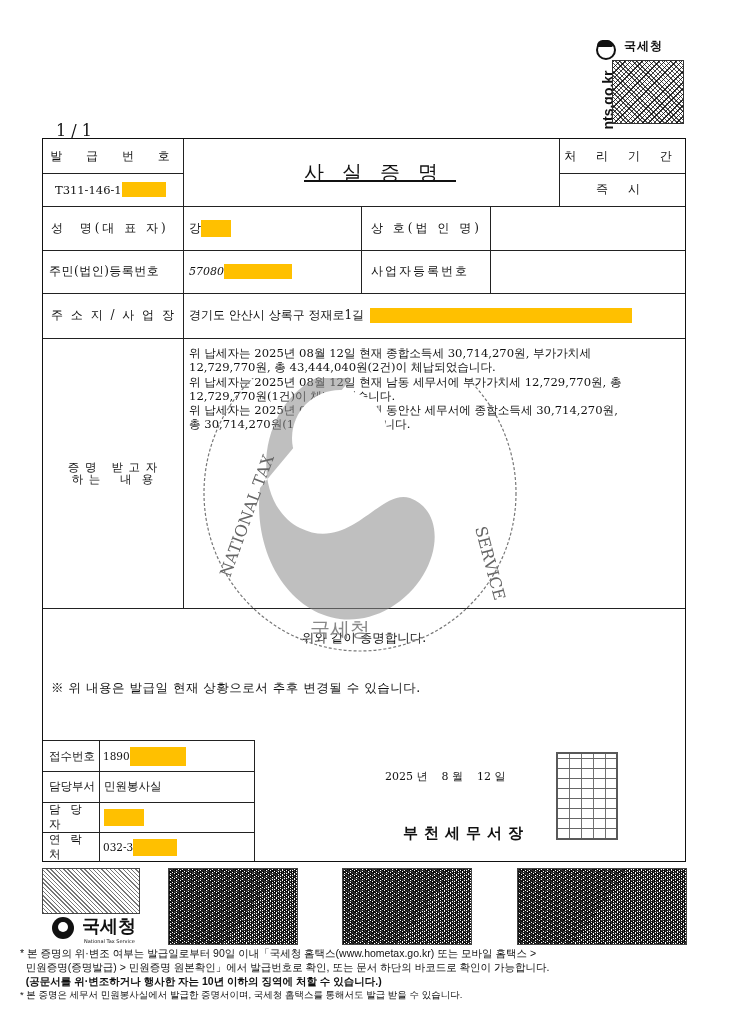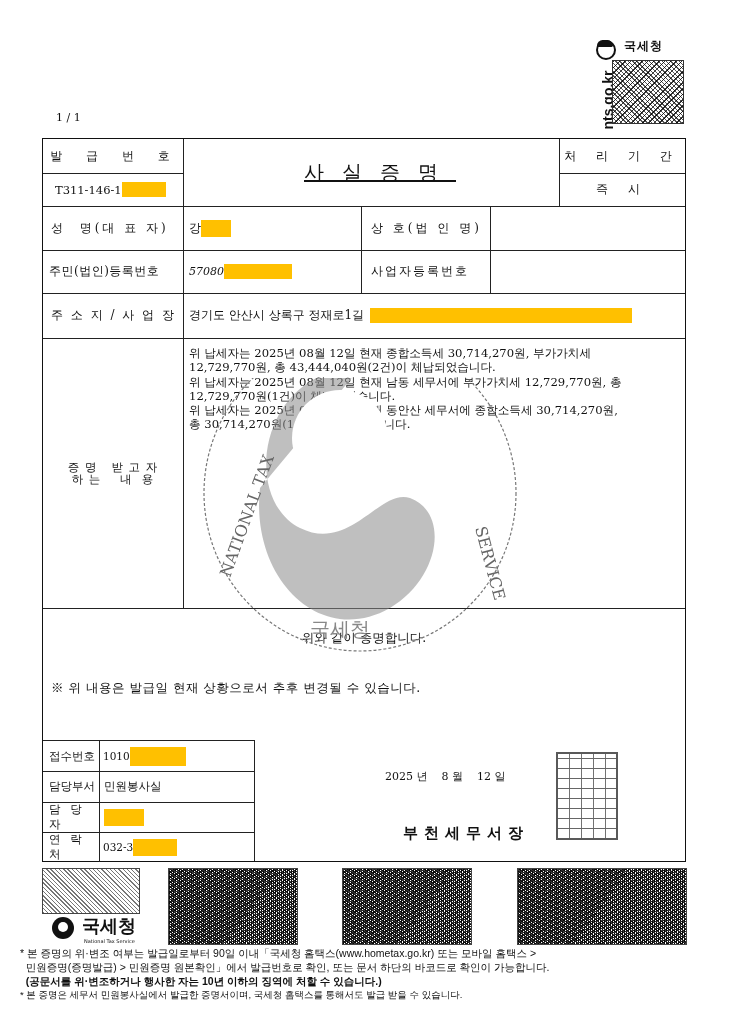--- a/index.html
+++ b/index.html
@@ -13,21 +13,21 @@
   #logo-top .face { position:absolute; left:2px; top:2px; width:16px; height:16px; border:2px solid #111; border-radius:50%; background:#fff; }
   #logo-top .face::before { content:""; position:absolute; left:-1px; top:-2px; width:16px; height:7px; background:#111; border-radius:8px 8px 2px 2px; }
   #logo-top .name { position:absolute; left:30px; top:0px; font-size:12px; font-weight:bold; font-family:"DejaVu Sans", sans-serif; letter-spacing:1px; }
   #logo-top .url { position:absolute; left:-22px; top:54px; transform:rotate(-90deg); font-size:14px; font-weight:bold; font-family:"Liberation Sans", sans-serif; width:72px; text-align:center; }
   #logo-top .qr { position:absolute; left:18px; top:22px; width:70px; height:62px; border:1px solid #333;
     background:
       repeating-linear-gradient(45deg, #555 0 1px, #fff 1px 3px),
       repeating-linear-gradient(-45deg, #333 0 1px, transparent 1px 4px);
     background-blend-mode:multiply; }
 
-  #page-count { left:56px; top:111px; font-size:11px; }
+  #page-count { left:56px; top:121px; font-size:16px; }
 
   
   #doc { left:42px; top:138px; width:644px; height:724px; border:1.5px solid #111; box-sizing:border-box; }
   .hl { position:absolute; height:0; border-top:1px solid #222; }
   .vl { position:absolute; width:0; border-left:1px solid #222; }
   .cell { position:absolute; display:flex; align-items:center; font-size:12px; box-sizing:border-box; }
   .center { justify-content:center; }
   .lbl { letter-spacing:4px; padding-left:8px; }
 
   .title { font-size:20px; letter-spacing:18px; }
@@ -136,21 +136,21 @@
   <div class="cell" style="left:8px;top:540px;width:620px;height:18px;font-size:12.5px;letter-spacing:0.5px;">※ 위 내용은 발급일 현재 상황으로서 추후 변경될 수 있습니다.</div>
 
   <div style="position:absolute;left:0;top:601px;width:212px;height:121px;border-top:1px solid #222;border-right:1px solid #222;box-sizing:border-box;">
     <div class="hl" style="left:0;width:211px;top:30px;"></div>
     <div class="hl" style="left:0;width:211px;top:61px;"></div>
     <div class="hl" style="left:0;width:211px;top:91px;"></div>
     <div class="vl" style="left:56px;top:0;height:121px;"></div>
 
     <div class="cell" style="left:0;top:0;width:56px;height:30px;padding-left:6px;font-size:11.5px;">접수번호</div>
     <div class="cell" style="left:56px;top:0;width:155px;height:30px;padding-left:4px;font-size:10.5px;">
-      <span>1010</span>
+      <span>1890</span>
       <span class="redact" style="width:56px;height:19px;"></span>
     </div>
 
     <div class="cell" style="left:0;top:30px;width:56px;height:31px;padding-left:6px;font-size:11.5px;">담당부서</div>
     <div class="cell" style="left:56px;top:30px;width:155px;height:31px;padding-left:5px;font-size:11.5px;">민원봉사실</div>
 
     <div class="cell" style="left:0;top:61px;width:56px;height:30px;padding-left:6px;font-size:11.5px;letter-spacing:3px;">담 당 자</div>
     <div class="cell" style="left:56px;top:61px;width:155px;height:30px;padding-left:5px;">
       <span></span>
       <span class="redact" style="width:40px;height:17px;"></span>

